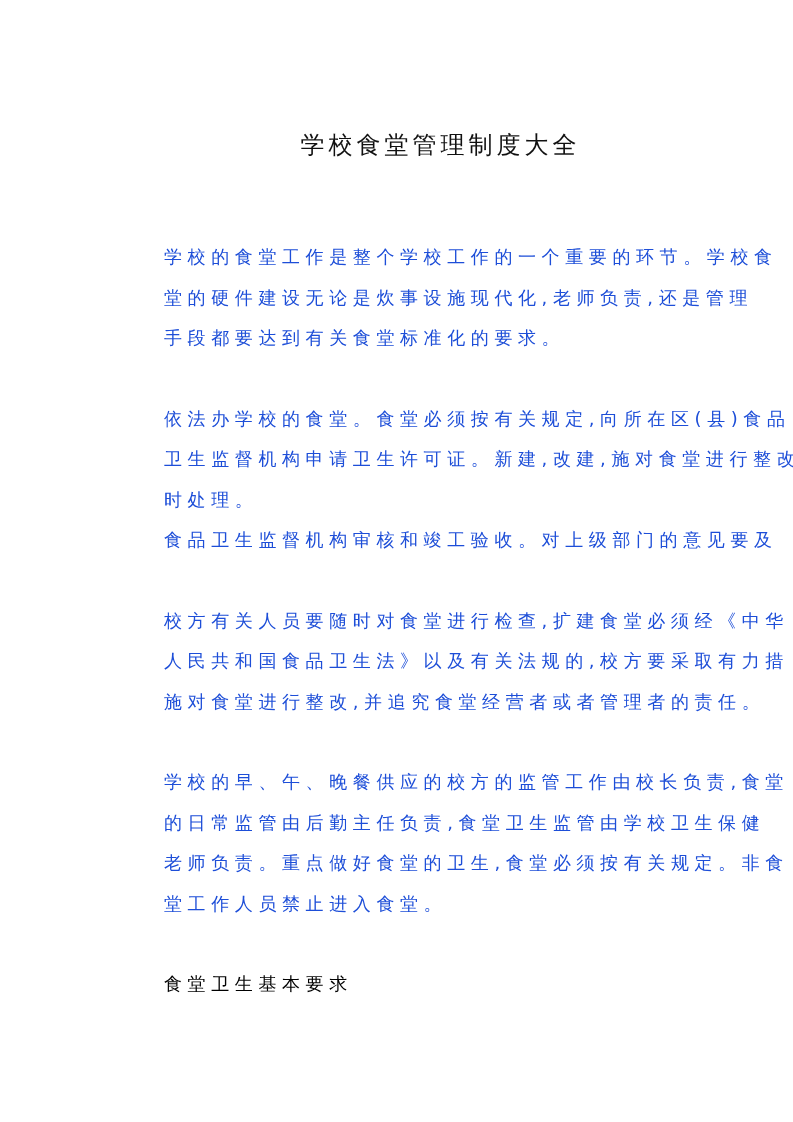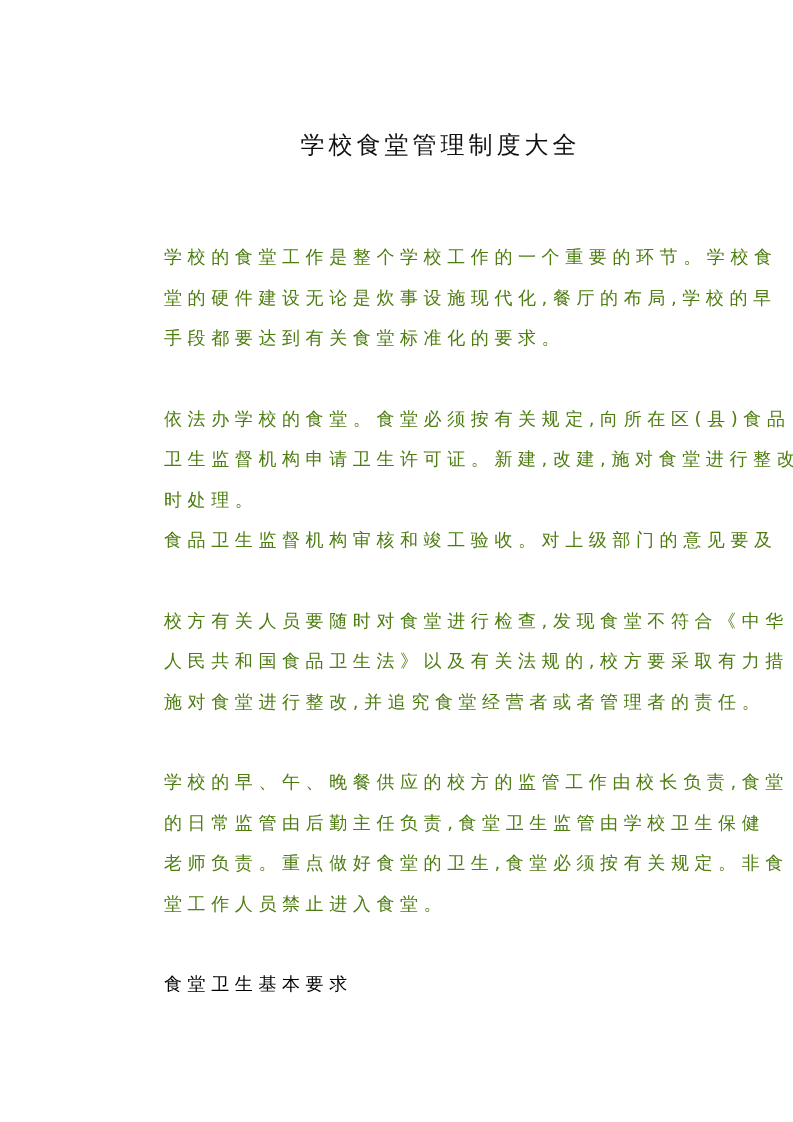--- a/index.html
+++ b/index.html
@@ -41,21 +41,21 @@
       width: 556px;
       top: 237px;
     }
     .para {
       margin: 0 0 40px 0;
       font-size: 18px;
       line-height: 40.5px;
       letter-spacing: 5.6px;
       text-align: justify;
       text-align-last: left;
-      color: #4d7c0f;
+      color: #1d4ed8;
       word-break: break-all;
     }
     .line {
       display: block;
       white-space: nowrap;
       height: 40.5px;
     }
     .heading {
       margin: 0;
       font-size: 18px;
@@ -67,33 +67,33 @@
 </head>
 <body>
 
 <div class="page">
   <div class="title">学校食堂管理制度大全</div>
 
   <div class="body-block">
 
     <p class="para">
       <span class="line">学校的食堂工作是整个学校工作的一个重要的环节。学校食</span>
-      <span class="line">堂的硬件建设无论是炊事设施现代化,餐厅的布局,学校的早</span>
+      <span class="line">堂的硬件建设无论是炊事设施现代化,老师负责,还是管理</span>
       <span class="line">手段都要达到有关食堂标准化的要求。</span>
     </p>
 
     <p class="para">
       <span class="line">依法办学校的食堂。食堂必须按有关规定,向所在区(县)食品</span>
       <span class="line">卫生监督机构申请卫生许可证。新建,改建,施对食堂进行整改</span>
       <span class="line">时处理。</span>
       <span class="line">食品卫生监督机构审核和竣工验收。对上级部门的意见要及</span>
     </p>
 
     <p class="para">
-      <span class="line">校方有关人员要随时对食堂进行检查,发现食堂不符合《中华</span>
+      <span class="line">校方有关人员要随时对食堂进行检查,扩建食堂必须经《中华</span>
       <span class="line">人民共和国食品卫生法》以及有关法规的,校方要采取有力措</span>
       <span class="line">施对食堂进行整改,并追究食堂经营者或者管理者的责任。</span>
     </p>
 
     <p class="para">
       <span class="line">学校的早、午、晚餐供应的校方的监管工作由校长负责,食堂</span>
       <span class="line">的日常监管由后勤主任负责,食堂卫生监管由学校卫生保健</span>
       <span class="line">老师负责。重点做好食堂的卫生,食堂必须按有关规定。非食</span>
       <span class="line">堂工作人员禁止进入食堂。</span>
     </p>

